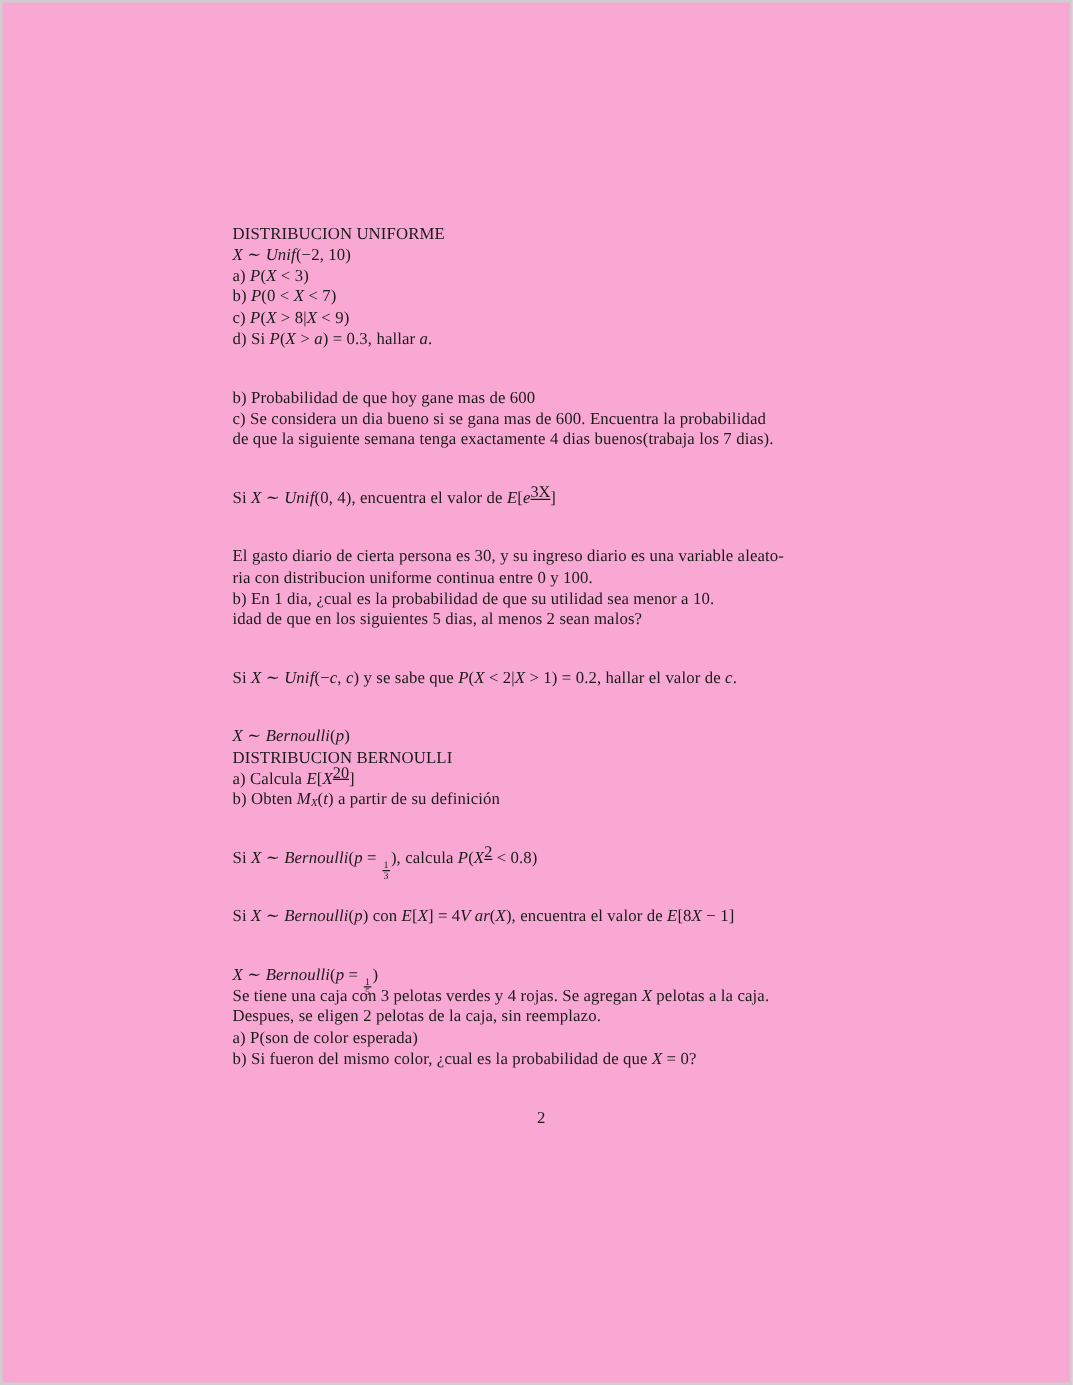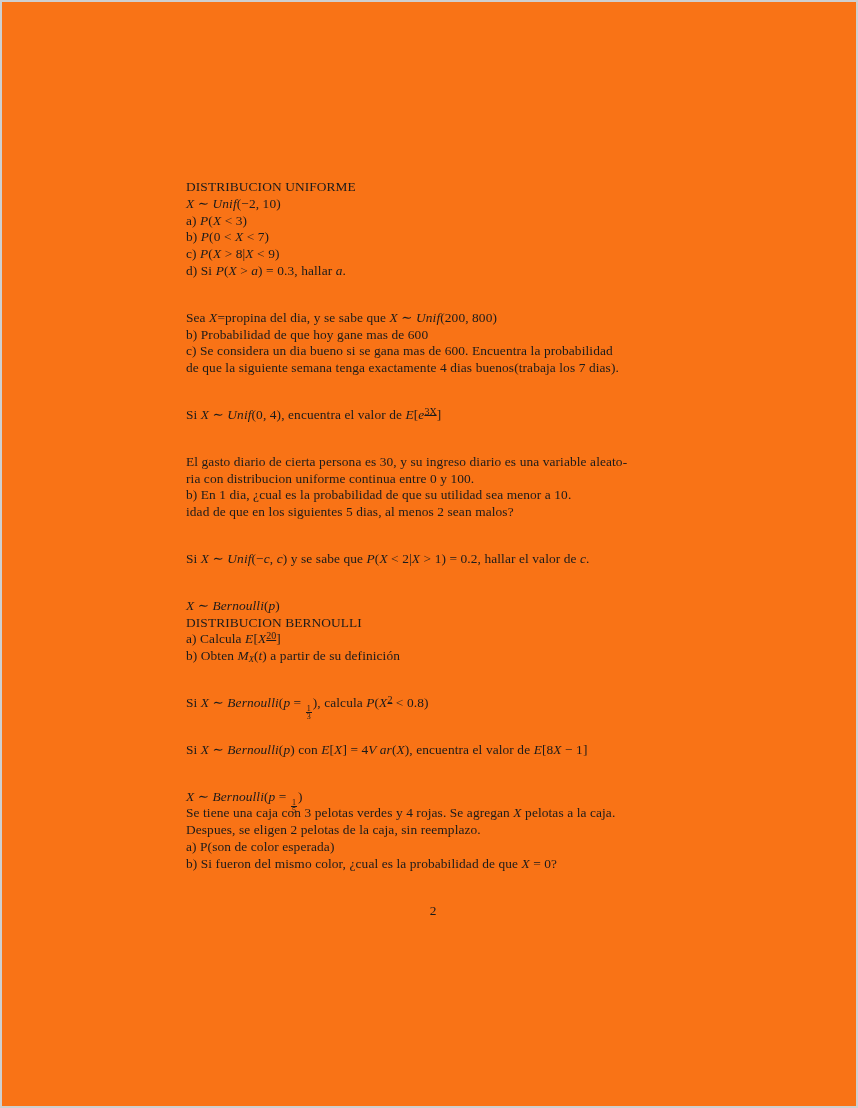--- a/index.html
+++ b/index.html
@@ -1,20 +1,20 @@
 <!DOCTYPE html>
 <html><head>
 <meta charset="utf-8">
 <style>
   html, body { margin: 0; padding: 0; background: #e9e9e9; }
   .pdf-page {
     position: relative;
     width: 858px;
     height: 1108px;
-    background: #f97316;
+    background: #f9a8d4;
     border: 2px solid #cfcfcf;
     box-sizing: border-box;
     font-family: "Liberation Serif", "DejaVu Serif", serif;
     color: #1b1b1b;
     overflow: hidden;
   }
   .content {
     position: absolute;
     left: 184px;
     top: 177px;
@@ -24,21 +24,21 @@
   .line {
     white-space: pre;
     font-size: 13.4px;
     line-height: 16.8px;
     height: 16.8px;
     letter-spacing: 0.1px;
   }
   .seg-t { font-style: normal; }
   .seg-i { font-style: italic; }
   sup.seg-sup {
-    font-size: 10px;
+    font-size: 13px;
     line-height: 0;
     vertical-align: 4.5px;
     font-style: normal;
     letter-spacing: 0;
     text-decoration: underline;
   }
   sub.seg-sub {
     font-size: 8.5px;
     line-height: 0;
     vertical-align: -2px;
@@ -72,21 +72,20 @@
   <div class="content">
       <div class="block">
         <div class="line"><span class="seg-t">DISTRIBUCION UNIFORME</span></div>
         <div class="line"><span class="seg-i">X</span><span class="seg-t"> ∼ </span><span class="seg-i">Unif</span><span class="seg-t">(−2, 10)</span></div>
         <div class="line"><span class="seg-t">a) </span><span class="seg-i">P</span><span class="seg-t">(</span><span class="seg-i">X</span><span class="seg-t"> &lt; 3)</span></div>
         <div class="line"><span class="seg-t">b) </span><span class="seg-i">P</span><span class="seg-t">(0 &lt; </span><span class="seg-i">X</span><span class="seg-t"> &lt; 7)</span></div>
         <div class="line"><span class="seg-t">c) </span><span class="seg-i">P</span><span class="seg-t">(</span><span class="seg-i">X</span><span class="seg-t"> &gt; 8|</span><span class="seg-i">X</span><span class="seg-t"> &lt; 9)</span></div>
         <div class="line"><span class="seg-t">d) Si </span><span class="seg-i">P</span><span class="seg-t">(</span><span class="seg-i">X</span><span class="seg-t"> &gt; </span><span class="seg-i">a</span><span class="seg-t">) = 0.3, hallar </span><span class="seg-i">a</span><span class="seg-t">.</span></div>
       </div>
       <div class="block">
-        <div class="line"><span class="seg-t">Sea </span><span class="seg-i">X</span><span class="seg-t">=propina del dia, y se sabe que </span><span class="seg-i">X</span><span class="seg-t"> ∼ </span><span class="seg-i">Unif</span><span class="seg-t">(200, 800)</span></div>
         <div class="line"><span class="seg-t">b) Probabilidad de que hoy gane mas de 600</span></div>
         <div class="line"><span class="seg-t">c) Se considera un dia bueno si se gana mas de 600. Encuentra la probabilidad</span></div>
         <div class="line"><span class="seg-t">de que la siguiente semana tenga exactamente 4 dias buenos(trabaja los 7 dias).</span></div>
       </div>
       <div class="block">
         <div class="line"><span class="seg-t">Si </span><span class="seg-i">X</span><span class="seg-t"> ∼ </span><span class="seg-i">Unif</span><span class="seg-t">(0, 4), encuentra el valor de </span><span class="seg-i">E</span><span class="seg-t">[</span><span class="seg-i">e</span><sup class="seg-sup">3X</sup><span class="seg-t">]</span></div>
       </div>
       <div class="block">
         <div class="line"><span class="seg-t">El gasto diario de cierta persona es 30, y su ingreso diario es una variable aleato-</span></div>
         <div class="line"><span class="seg-t">ria con distribucion uniforme continua entre 0 y 100.</span></div>

